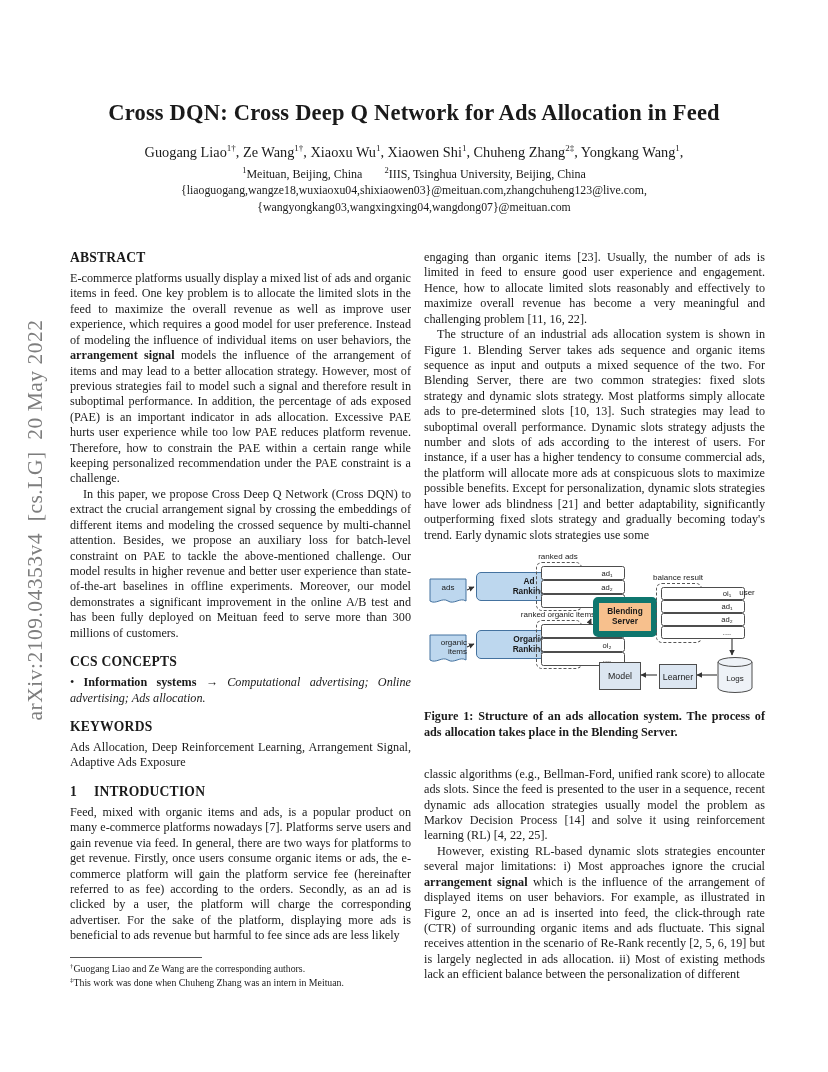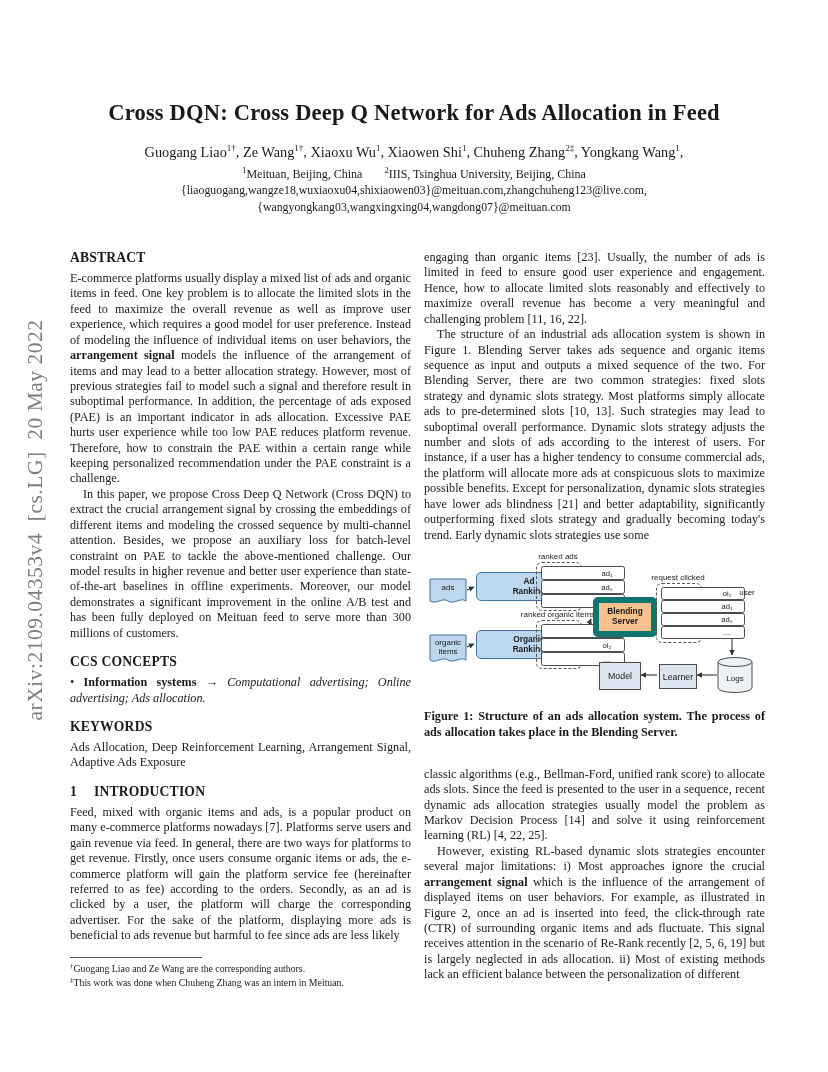--- a/index.html
+++ b/index.html
@@ -131,42 +131,42 @@
             <path d="M222,59 L230,59"></path>
             <path d="M278,59 L294,59"></path>
             <path d="M308,74 L308,103"></path>
             <path d="M293,123 L273,123"></path>
             <path d="M233,123 L217,123"></path>
             <path d="M195,109 L195,75"></path>
           </g>
         </svg>
 
         <div class="doclabel" style="left:6px;top:32px;width:36px;">ads</div>
-        <div class="doclabel" style="left:5px;top:87px;width:38px;">organic items</div>
+        <div class="doclabel" style="left:5px;top:87px;width:38px;text-align:right;">organic items</div>
 
         <div class="bluebox" style="left:52px;top:20px;width:44px;height:27px;">Ad Ranking</div>
         <div class="bluebox" style="left:52px;top:78px;width:44px;height:27px;">Organic Ranking</div>
 
         <div class="dlabel" style="left:92px;top:0px;width:84px;">ranked ads</div>
         <div class="dashedbox" style="left:112px;top:10px;width:44px;height:47px;">
           <div class="itembox" style="left:4px;top:3px;width:34px;height:12px;">ad₁</div>
           <div class="itembox" style="left:4px;top:17px;width:34px;height:12px;">ad₂</div>
           <div class="itembox" style="left:4px;top:31px;width:34px;height:12px;">....</div>
         </div>
 
         <div class="dlabel" style="left:78px;top:58px;width:112px;">ranked organic items</div>
         <div class="dashedbox" style="left:112px;top:68px;width:44px;height:47px;">
           <div class="itembox" style="left:4px;top:3px;width:34px;height:12px;">oi₁</div>
           <div class="itembox" style="left:4px;top:17px;width:34px;height:12px;">oi₂</div>
           <div class="itembox" style="left:4px;top:31px;width:34px;height:12px;">....</div>
         </div>
 
         <div class="orangebox" style="left:169px;top:45px;width:52px;height:28px;">Blending Server</div>
 
-        <div class="dlabel" style="left:222px;top:21px;width:64px;">request clicked</div>
+        <div class="dlabel" style="left:222px;top:21px;width:64px;">balance result</div>
         <div class="dashedbox" style="left:232px;top:31px;width:44px;height:58px;">
           <div class="itembox" style="left:4px;top:3px;width:34px;height:11px;">oi₁</div>
           <div class="itembox" style="left:4px;top:16px;width:34px;height:11px;">ad₁</div>
           <div class="itembox" style="left:4px;top:29px;width:34px;height:11px;">ad₂</div>
           <div class="itembox" style="left:4px;top:42px;width:34px;height:11px;">....</div>
         </div>
 
         <div class="dlabel" style="left:307px;top:36px;width:32px;">user</div>
 
         <div class="graybox" style="left:175px;top:110px;width:40px;height:26px;">Model</div>

